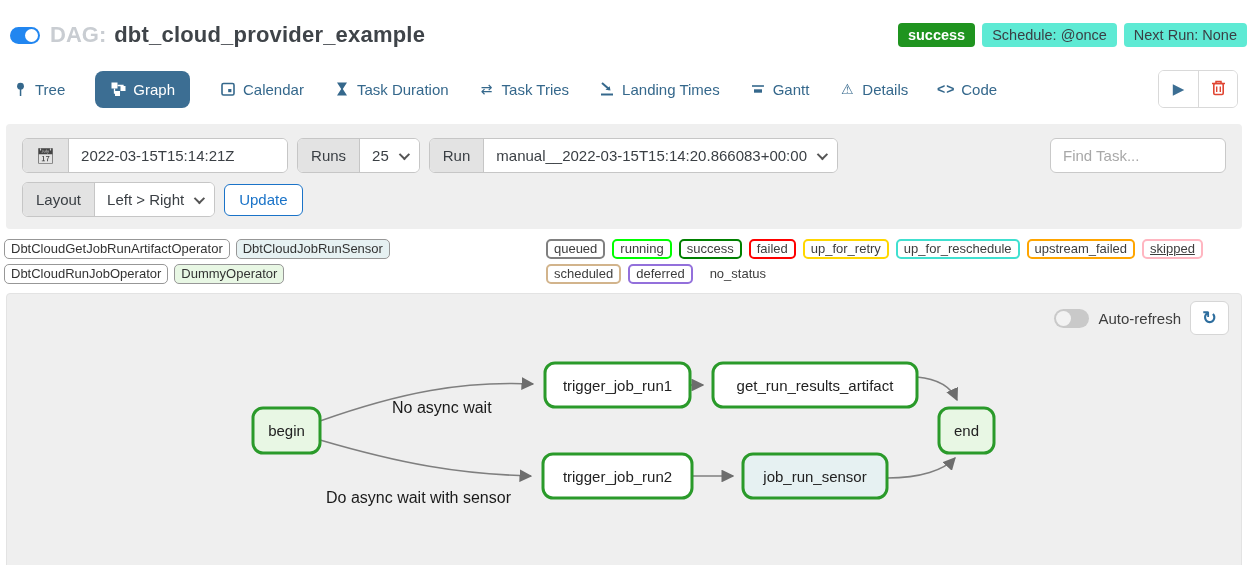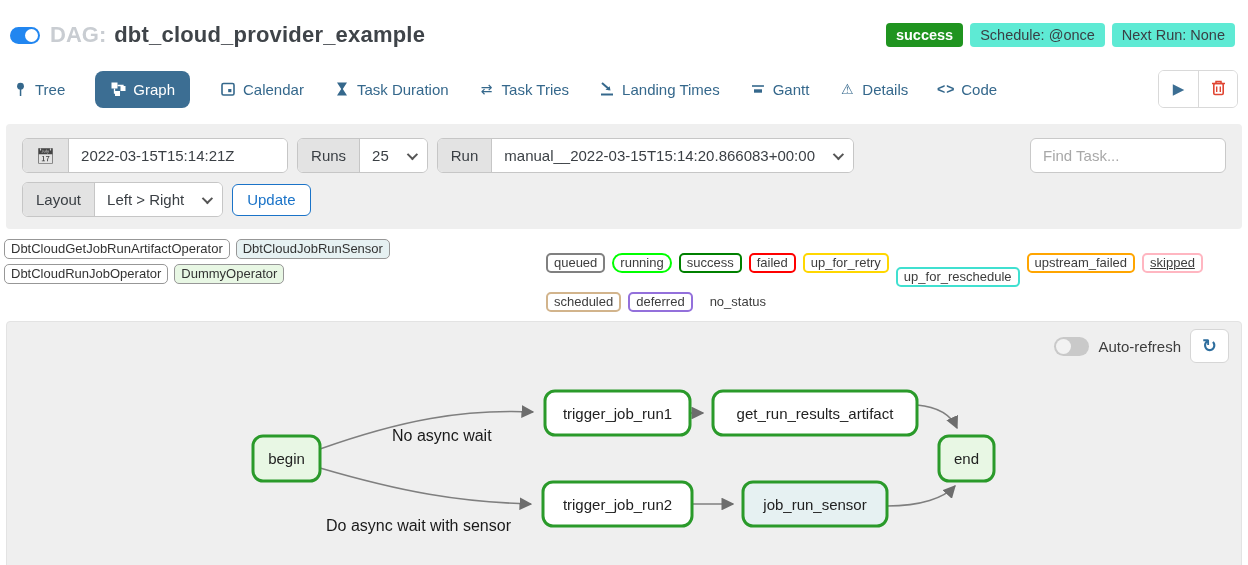--- a/index.html
+++ b/index.html
@@ -1,20 +1,20 @@
 <!DOCTYPE html>
 <html><head>
 <meta charset="utf-8">
 <style>
   * { box-sizing: border-box; margin: 0; padding: 0; }
   html, body { width: 1248px; height: 565px; overflow: hidden; background: #fff;
     font-family: "Liberation Sans", "DejaVu Sans", sans-serif; color: #3f4449; }
 
   
-  .header { display: flex; align-items: center; padding: 22px 13px 8px 10px; }
+  .header { display: flex; align-items: center; padding: 22px 1px 8px 10px; }
   .toggle { width: 30px; height: 17px; border-radius: 9px; background: #2186f0;
     position: relative; display: inline-block; cursor: pointer; flex: 0 0 auto; }
   .toggle .knob { position: absolute; top: 2px; right: 2px; width: 13px; height: 13px;
     border-radius: 50%; background: #fff; }
   .dag-label { color: #c9cdd2; font-size: 22px; font-weight: bold; margin-left: 10px; }
   .dag-name { color: #3f4449; font-size: 22px; font-weight: bold; margin-left: 8px; letter-spacing: .2px; }
   .header-badges { margin-left: auto; display: flex; gap: 7px; align-items: center; }
   .badge-pill { font-size: 14.5px; padding: 4px 10px; border-radius: 4px; background: #5eead4; color: #3a3f44; }
   .badge-pill.success { color: #fff; font-weight: bold; }
 
@@ -37,27 +37,27 @@
   
   .filterbar { background: #efefef; margin: 6px 6px 0 6px; border-radius: 4px; padding: 14px 16px 12px 16px; }
   .frow { display: flex; align-items: center; }
   .frow + .frow { margin-top: 9px; }
   .igroup { display: inline-flex; align-items: stretch; border: 1px solid #c6c6c6; border-radius: 6px;
     overflow: hidden; background: #fff; height: 35px; }
   .iaddon { background: #e3e3e3; color: #3a3f44; font-size: 15px; display: flex; align-items: center;
     padding: 0 13px; border-right: 1px solid #c6c6c6; }
   .itext { border: none; outline: none; font-size: 15px; color: #3a3f44; padding: 0 12px;
     font-family: "Liberation Sans", sans-serif; background: #fff; }
-  .selectbox { display: flex; align-items: center; gap: 18px; padding: 0 12px; font-size: 15px;
+  .selectbox { display: flex; align-items: center; gap: 10px; padding: 0 12px; font-size: 15px;
     color: #3a3f44; background: #fff; cursor: pointer; }
   .chev { width: 8px; height: 8px; border-right: 2px solid #555; border-bottom: 2px solid #555;
     transform: rotate(45deg) translateY(-2px); flex: 0 0 auto; }
   .gap { width: 9px; flex: 0 0 auto; }
   .find-task { margin-left: auto; height: 35px; border: 1px solid #c9c9c9; border-radius: 6px;
-    padding: 0 12px; font-size: 15px; width: 196px; color: #3a3f44; outline: none;
+    padding: 0 12px; font-size: 15px; width: 176px; color: #3a3f44; outline: none;
     font-family: "Liberation Sans", sans-serif; }
   .find-task::placeholder { color: #a8a8a8; }
   .update-btn { height: 32px; border: 1px solid #1a73c8; color: #1a73c8; background: #fff;
     border-radius: 6px; font-size: 15px; padding: 0 14px; cursor: pointer; font-family: "Liberation Sans", sans-serif; }
   .cal-icon { font-size: 15px; color: #444; }
 
   
   .legend { display: flex; align-items: flex-start; padding: 10px 6px 0 4px; }
   .ops { width: 545px; display: flex; flex-wrap: wrap; gap: 5px 6px; }
   .op-badge { border: 1px solid #979797; border-radius: 5px; font-size: 13px; color: #333;
@@ -228,25 +228,25 @@
 
 <div class="legend">
   <div class="ops">
     <span class="op-badge" style="background-color: rgb(255, 255, 255);">DbtCloudGetJobRunArtifactOperator</span>
     <span class="op-badge" style="background-color: rgb(230, 241, 242);">DbtCloudJobRunSensor</span>
     <span class="op-badge" style="background-color: rgb(255, 255, 255);">DbtCloudRunJobOperator</span>
     <span class="op-badge" style="background-color: rgb(232, 247, 228);">DummyOperator</span>
   </div>
   <div class="statuses">
     <span class="st-badge" style="border-color: rgb(128, 128, 128);">queued</span>
-    <span class="st-badge" style="border-color: rgb(0, 255, 0); border-radius: 10px;">running</span>
+    <span class="st-badge" style="border-color: rgb(0, 255, 0);">running</span>
     <span class="st-badge" style="border-color: rgb(0, 128, 0);">success</span>
     <span class="st-badge" style="border-color: rgb(255, 0, 0);">failed</span>
     <span class="st-badge" style="border-color: rgb(255, 215, 0);">up_for_retry</span>
-    <span class="st-badge" style="border-color: rgb(64, 224, 208); margin-top: 28px;">up_for_reschedule</span>
+    <span class="st-badge" style="border-color: rgb(64, 224, 208);">up_for_reschedule</span>
     <span class="st-badge" style="border-color: rgb(255, 165, 0);">upstream_failed</span>
     <span class="st-badge" style="border-color: rgb(255, 182, 193); text-decoration: underline;">skipped</span>
     <span class="st-badge" style="border-color: rgb(210, 180, 140);">scheduled</span>
     <span class="st-badge" style="border-color: rgb(147, 112, 219);">deferred</span>
     <span class="st-badge noborder">no_status</span>
   </div>
 </div>
 
 <div class="graph-panel">
   <div class="auto-refresh">

